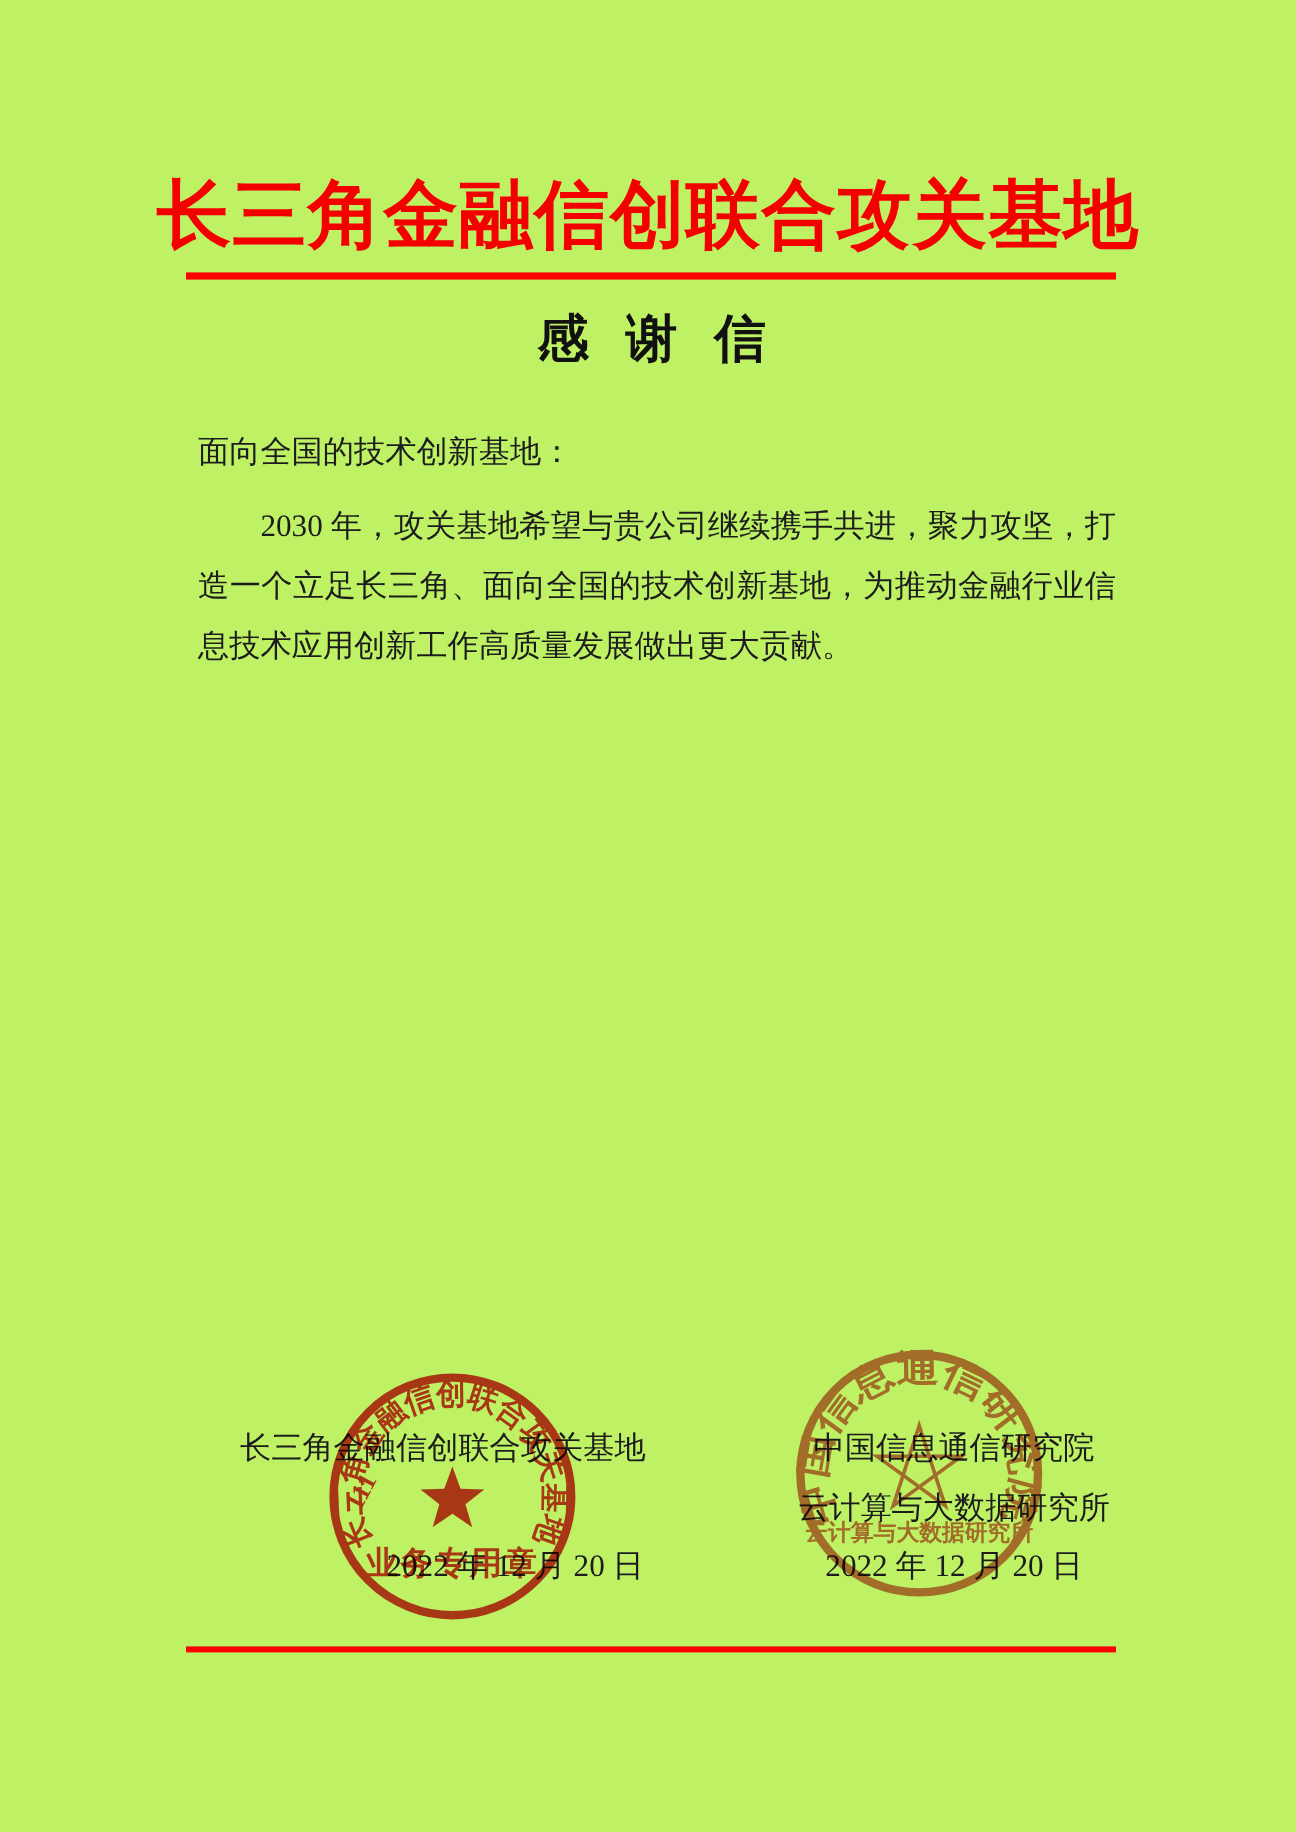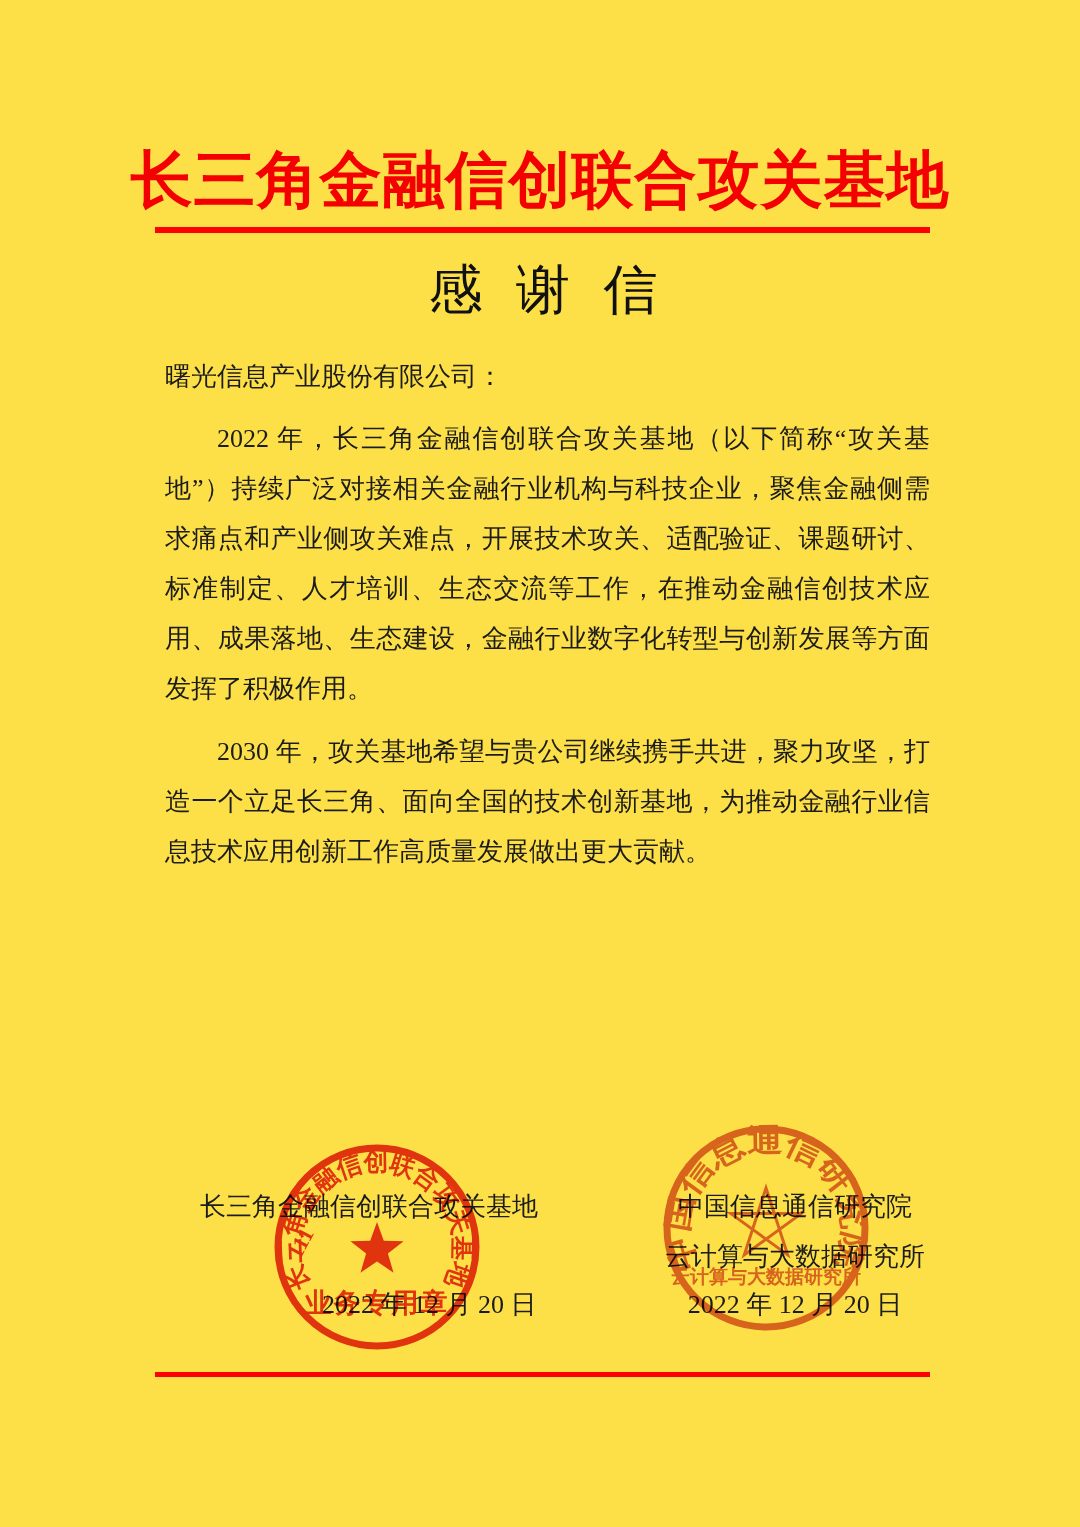--- a/index.html
+++ b/index.html
@@ -1,19 +1,19 @@
 <!DOCTYPE html>
 <html><head>
 <meta charset="utf-8">
 <style>
   html,body{margin:0;padding:0;background:#ffffff;}
   .page{
     position:relative;
     width:1080px;height:1527px;
-    background:#fde047;
+    background:#bef264;
     overflow:hidden;
     font-family:"Liberation Serif","DejaVu Serif",serif;
     color:#1c1c1c;
   }
   .org-title{
     position:absolute;top:146px;left:0;right:0;
     text-align:center;
     font-size:62px;font-weight:bold;
     color:#f40000;
     letter-spacing:1px;
@@ -21,21 +21,21 @@
   }
   .rule{
     position:absolute;left:155px;width:775px;height:6px;
     background:#ff0000;
   }
   .rule-top{top:227px;}
   .rule-bottom{top:1372px;height:5px;}
   .doc-title{
     position:absolute;top:254px;left:16px;right:0;
     text-align:center;
-    font-size:54px;font-weight:normal;
+    font-size:43px;font-weight:bold;
     color:#111111;
     letter-spacing:10px;
   }
   .body-text{
     position:absolute;top:352px;left:165px;width:765px;
     font-size:26px;line-height:50px;
     text-align:justify;
     text-justify:inter-ideograph;
   }
   .body-text p{margin:0 0 13px 0;text-indent:2em;}
@@ -64,22 +64,21 @@
 
 <div class="page">
 
   <div class="org-title">长三角金融信创联合攻关基地</div>
 
   <div class="rule rule-top"></div>
 
   <div class="doc-title">感 谢 信</div>
 
   <div class="body-text">
-    <p class="greeting">曙光信息产业股份有限公司：</p>
-    <p>2022 年，长三角金融信创联合攻关基地（以下简称“攻关基地”）持续广泛对接相关金融行业机构与科技企业，聚焦金融侧需求痛点和产业侧攻关难点，开展技术攻关、适配验证、课题研讨、标准制定、人才培训、生态交流等工作，在推动金融信创技术应用、成果落地、生态建设，金融行业数字化转型与创新发展等方面发挥了积极作用。</p>
+    <p class="greeting">面向全国的技术创新基地：</p>
     <p>2030 年，攻关基地希望与贵公司继续携手共进，聚力攻坚，打造一个立足长三角、面向全国的技术创新基地，为推动金融行业信息技术应用创新工作高质量发展做出更大贡献。</p>
   </div>
 
   <div class="sig-line sig-left-org">长三角金融信创联合攻关基地</div>
   <div class="sig-line sig-left-date">2022 年 12 月 20 日</div>
 
   <div class="sig-line sig-right-org1">中国信息通信研究院</div>
   <div class="sig-line sig-right-org2">云计算与大数据研究所</div>
   <div class="sig-line sig-right-date">2022 年 12 月 20 日</div>
 

